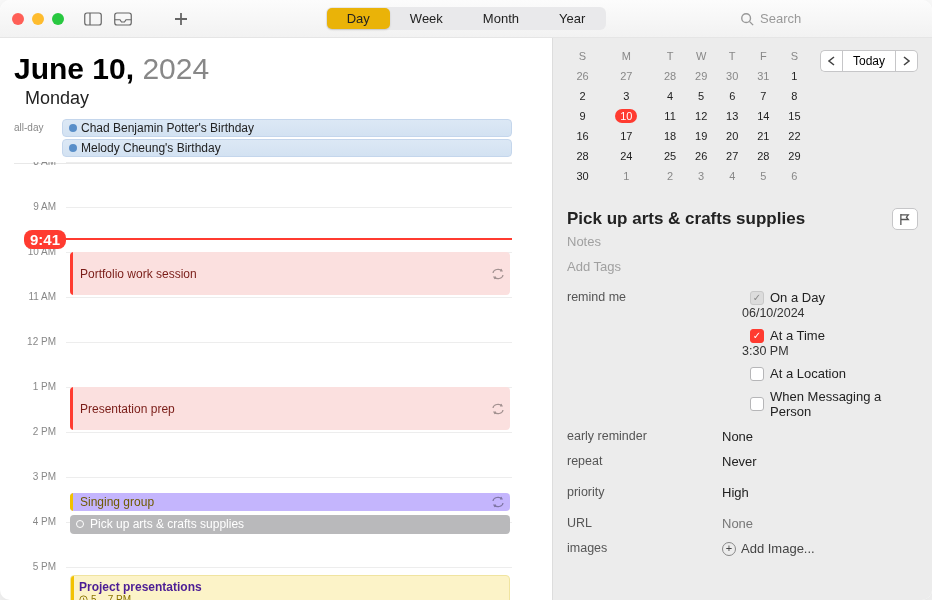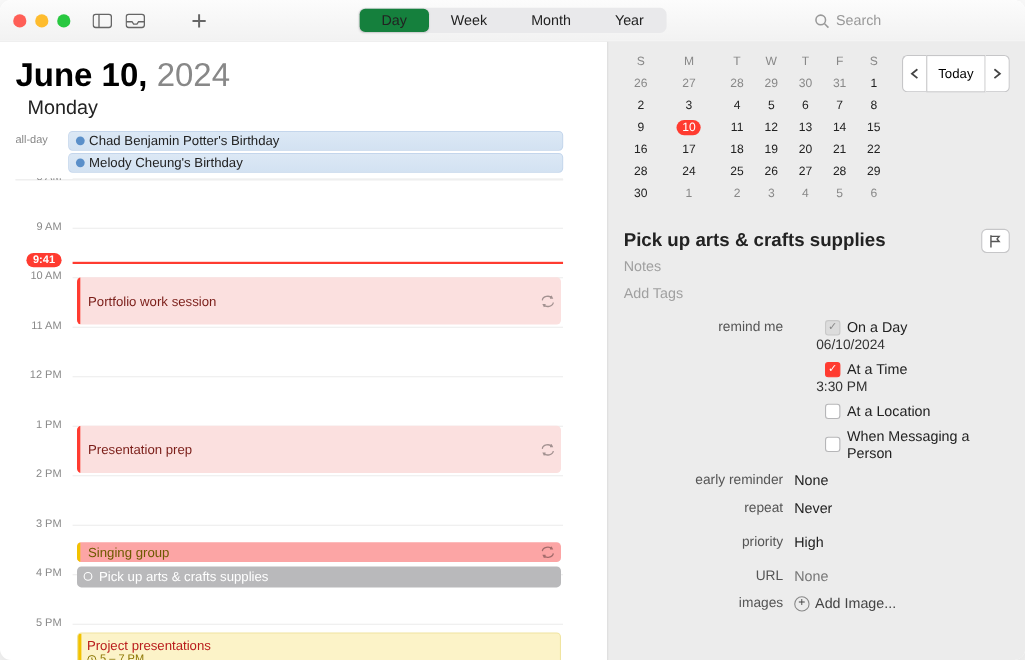--- a/index.html
+++ b/index.html
@@ -5,21 +5,21 @@
 * { margin: 0; padding: 0; box-sizing: border-box; font-family: -apple-system, BlinkMacSystemFont, "Segoe UI", Helvetica, Arial, sans-serif; }
 body { width: 932px; height: 600px; overflow: hidden; background: #fff; border-radius: 10px; box-shadow: 0 10px 40px rgba(0,0,0,0.2); position: relative; }
 .titlebar { height: 38px; background: linear-gradient(#fcfcfc,#f2f2f2); border-bottom: 1px solid #e5e5e5; display: flex; align-items: center; padding: 0 12px; gap: 8px; border-radius: 10px 10px 0 0; }
 .traffic { display: flex; gap: 8px; margin-right: 10px; }
 .dot { width: 12px; height: 12px; border-radius: 50%; }
 .dot.red { background:#ff5f57; } .dot.yellow{background:#febc2e;} .dot.green{background:#28c840;}
 .tb-icon { width:22px; height:20px; display:flex; align-items:center; justify-content:center; color:#666; }
 .tb-icon svg { width:18px; height:16px; }
 .seg { flex:0 0 auto; margin: 0 auto; display:flex; background:#e9e9eb; border-radius:6px; padding:1px; }
 .seg button { border:none; background:transparent; padding:3px 20px; font-size:13px; color:#222; border-radius:5px; }
-.seg button.active { background:#15803d; box-shadow:0 1px 2px rgba(0,0,0,0.15); }
+.seg button.active { background:#eab308; box-shadow:0 1px 2px rgba(0,0,0,0.15); }
 .spacer { flex:1; }
 .search { display:flex; align-items:center; gap:6px; color:#999; font-size:13px; width:180px; }
 .search svg { width:14px; height:14px; }
 
 .main { display:flex; height: calc(600px - 38px); }
 .left { flex:1; padding: 14px 0 0 14px; display:flex; flex-direction:column; overflow:hidden; }
 .datehead { font-size: 30px; font-weight:400; color:#888; margin-bottom:2px; }
 .datehead .bold { color:#000; font-weight:700; }
 .weekday { font-size:18px; color:#222; margin-bottom:10px;margin-left:11px; }
 
@@ -29,61 +29,61 @@
 .allday-ev { background: linear-gradient(#dce8f5,#d3e2f2); border:1px solid #c4d6ec; border-radius:4px; font-size:12px; padding:1px 6px; display:flex; align-items:center; gap:4px; color:#222; }
 .allday-ev .circ { width:8px; height:8px; border-radius:50%; background:#5a8fc9; flex:0 0 auto; }
 
 .timeline { flex:1; position:relative; margin-right:40px; overflow:hidden; margin-top:-2px; }
 .hour-row { position:absolute; left:0; right:0; height:45px; }
 .hour-row .line { position:absolute; left:52px; right:0; top:0; border-top:1px solid #ededed; }
 .hour-row .lab { position:absolute; left:0; top:-6px; width:42px; text-align:right; font-size:10px; color:#888; }
 
 .now { position:absolute; left:0; right:0; }
 .now .bar { position:absolute; left:52px; right:0; border-top:2px solid #ff3b30; top:0; }
-.now .pill { position:absolute; left:10px; top:-8px; background:#ff3b30; color:#fff; font-size:10px; font-weight:600; padding:1px 6px; border-radius:8px; }
+.now .pill { position:absolute; left:10px; top:-8px; background:#ff3b30; color:#fff; font-size:15px; font-weight:600; padding:1px 6px; border-radius:8px; }
 
 .ev { position:absolute; left:56px; right:2px; border-radius:4px; font-size:12px; padding:2px 6px; display:flex; align-items:center; overflow:hidden; }
 .ev .stripe { position:absolute; left:0; top:0; bottom:0; width:3px; }
 .ev .txt { margin-left:4px; white-space:nowrap; overflow:hidden; text-overflow:ellipsis; }
 .ev.red { background:#fbe0df; } .ev.red .stripe{background:#ff3b30;} .ev.red .txt{color:#7a1d18;}
-.ev.yellow { background:#fca5a5; } .ev.yellow .stripe{background:#f2c200;} .ev.yellow .txt{color:#6e5a00;}
+.ev.yellow { background:#c4b5fd; } .ev.yellow .stripe{background:#f2c200;} .ev.yellow .txt{color:#6e5a00;}
 .ev.yellow2 { background:#fcf3c8; border:1px solid #f0e4a0; min-height:46px; align-items:flex-start; flex-direction:column; padding:4px 8px; }
 .ev.yellow2 .stripe{background:#f2c200;}
-.ev.yellow2 .title{font-weight:400; color:#b91c1c;}
+.ev.yellow2 .title{font-weight:700; color:#4c1d95;}
 .ev.yellow2 .sub{font-size:10px; color:#8a7500; display:flex; align-items:center; gap:3px;}
 .ev.grey { background:#b9b9bb; color:#fff; } .ev.grey .txt{color:#fff; font-weight:500;}
 .ev.grey .circ { width:8px; height:8px; border:1.5px solid #fff; border-radius:50%; margin-right:2px; flex:0 0 auto; }
 .rep-icon { margin-left:auto; color:rgba(0,0,0,0.35); }
 .rep-icon svg { width:12px; height:12px; display:block; }
 
 .right { width:380px; background:#ececec; border-left:1px solid #ddd; display:flex; flex-direction:column; padding:12px 14px 0 14px; font-size:13px; color:#222; }
 .rt-top { display:flex; align-items:flex-start; gap:10px; }
 .mini { flex:1; }
 .mini table { width:100%; border-collapse:collapse; font-size:11px; }
 .mini th { color:#888; font-weight:500; padding:0 0 4px 0; }
 .mini td { text-align:center; color:#888; padding:2px 0; line-height:16px; }
 .mini td.in { color:#222; }
 .mini td.sel span { background:#ff3b30; color:#fff; border-radius:9px; padding:1px 5px; }
 .nav-today { display:flex; align-items:center; gap:0; }
-.nav-today button { border:1px solid #c6c6c8; background:#fff; height:34px; font-size:12px; display:flex; align-items:center; justify-content:center; padding:0 6px; }
+.nav-today button { border:1px solid #c6c6c8; background:#fff; height:22px; font-size:12px; display:flex; align-items:center; justify-content:center; padding:0 6px; }
 .nav-today button:first-child { border-radius:5px 0 0 5px; border-right:none; }
 .nav-today button:nth-child(2){ border-radius:0; padding:0 10px; }
 .nav-today button:last-child { border-radius:0 5px 5px 0; border-left:none; }
 
 .detail { margin-top:22px; }
 .detail-head { display:flex; align-items:center; gap:8px; }
 .detail-title { font-size:17px; font-weight:700; flex:1; }
 .flag-btn { width:26px; height:22px; border:1px solid #c6c6c8; background:#fff; border-radius:5px; display:flex; align-items:center; justify-content:center; color:#555; }
 .flag-btn svg { width:13px; height:13px; }
 .muted { color:#a0a0a0; }
 .notes { margin-top:4px; }
 .tags { margin-top:10px; }
 
 .form { margin-top:16px; display:grid; grid-template-columns: 145px 1fr; row-gap:10px; column-gap:10px; align-items:start; }
-.form .lab { text-align:right; color:#555; font-size:12.5px; padding-top:0; }
+.form .lab { color:#555; font-size:12.5px; padding-top:0; }
 .chk-row { display:flex; align-items:center; gap:6px; font-size:13px;margin-left:28px; }
 .chk { width:14px; height:14px; border-radius:3px; border:1px solid #b6b6b8; background:#fff; display:flex; align-items:center; justify-content:center; flex:0 0 auto; }
 .chk.on { background:#ff3b30; border-color:#ff3b30; }
 .chk.on::after { content:"✓"; color:#fff; font-size:10px; line-height:1; }
 .chk.ind { background:#dcdcdc; border-color:#c8c8c8; }
 .chk.ind::after { content:"✓"; color:#888; font-size:10px; line-height:1; }
 .sub-val { font-size:12.5px; color:#333; margin-left:20px; margin-top:1px; }
 .plain-val { font-size:13px; color:#222; }
 .plain-val.none { color:#777; }
 .addimg { display:flex; align-items:center; gap:5px; color:#444; }

